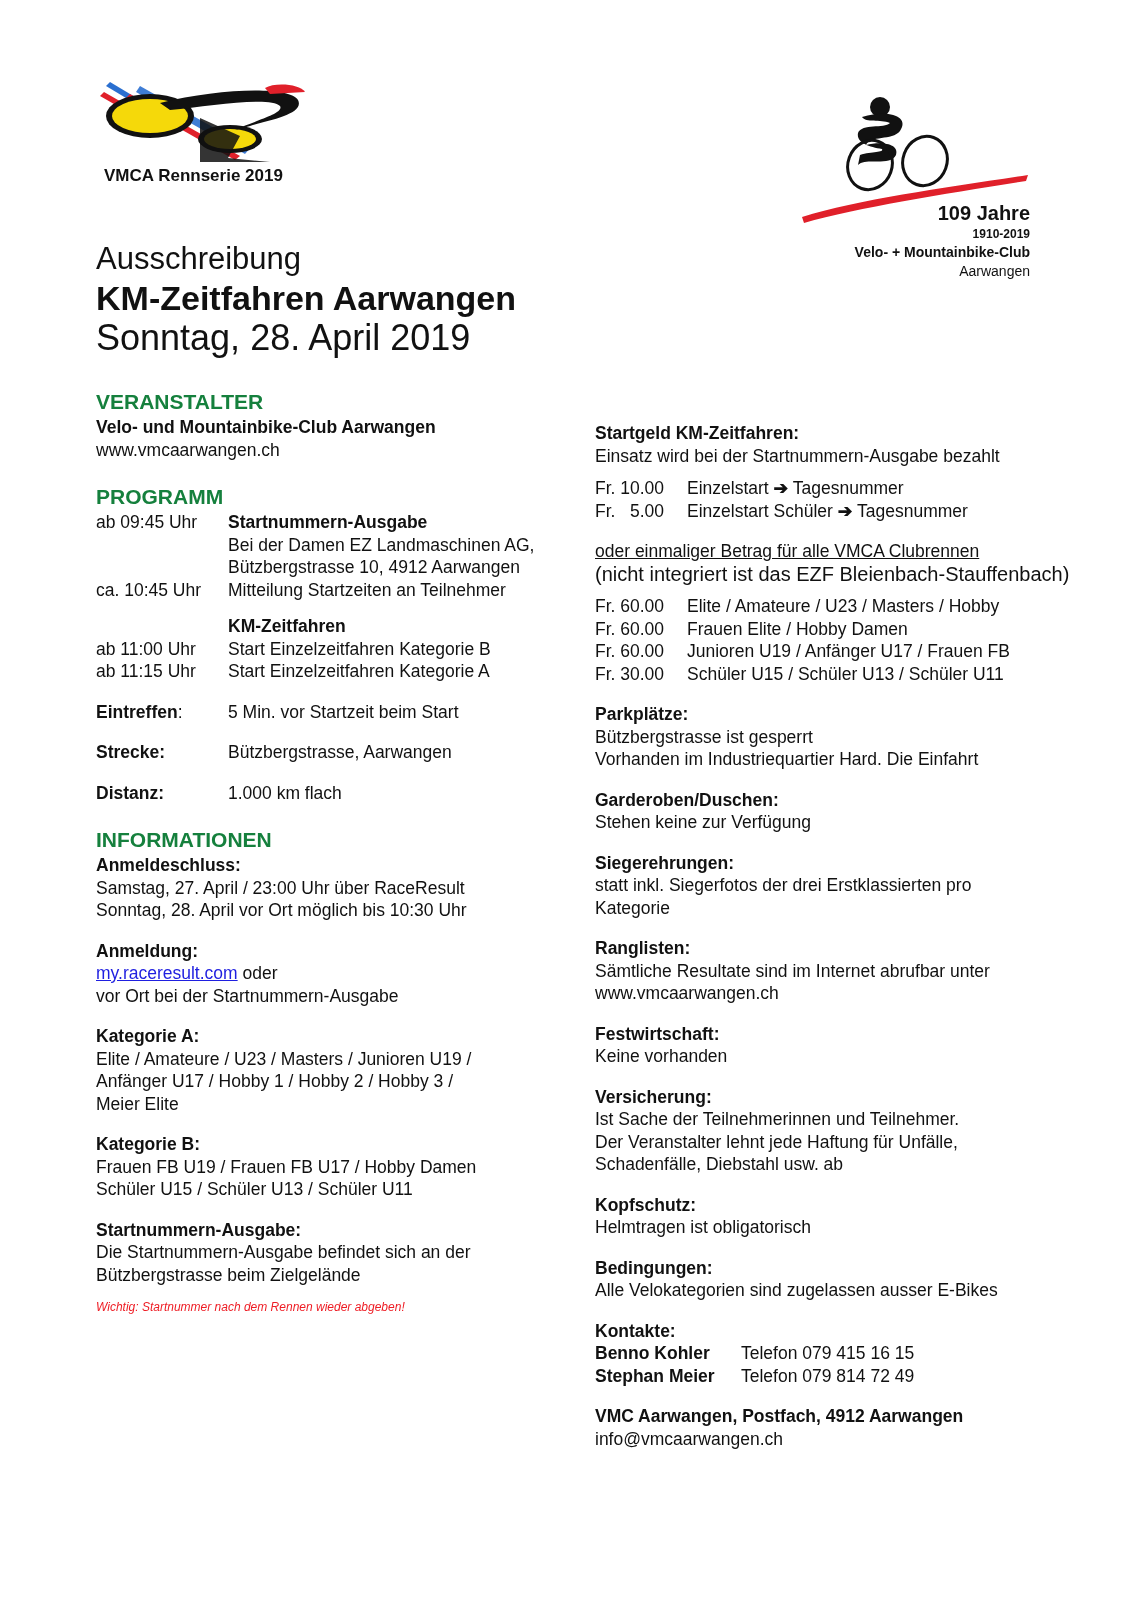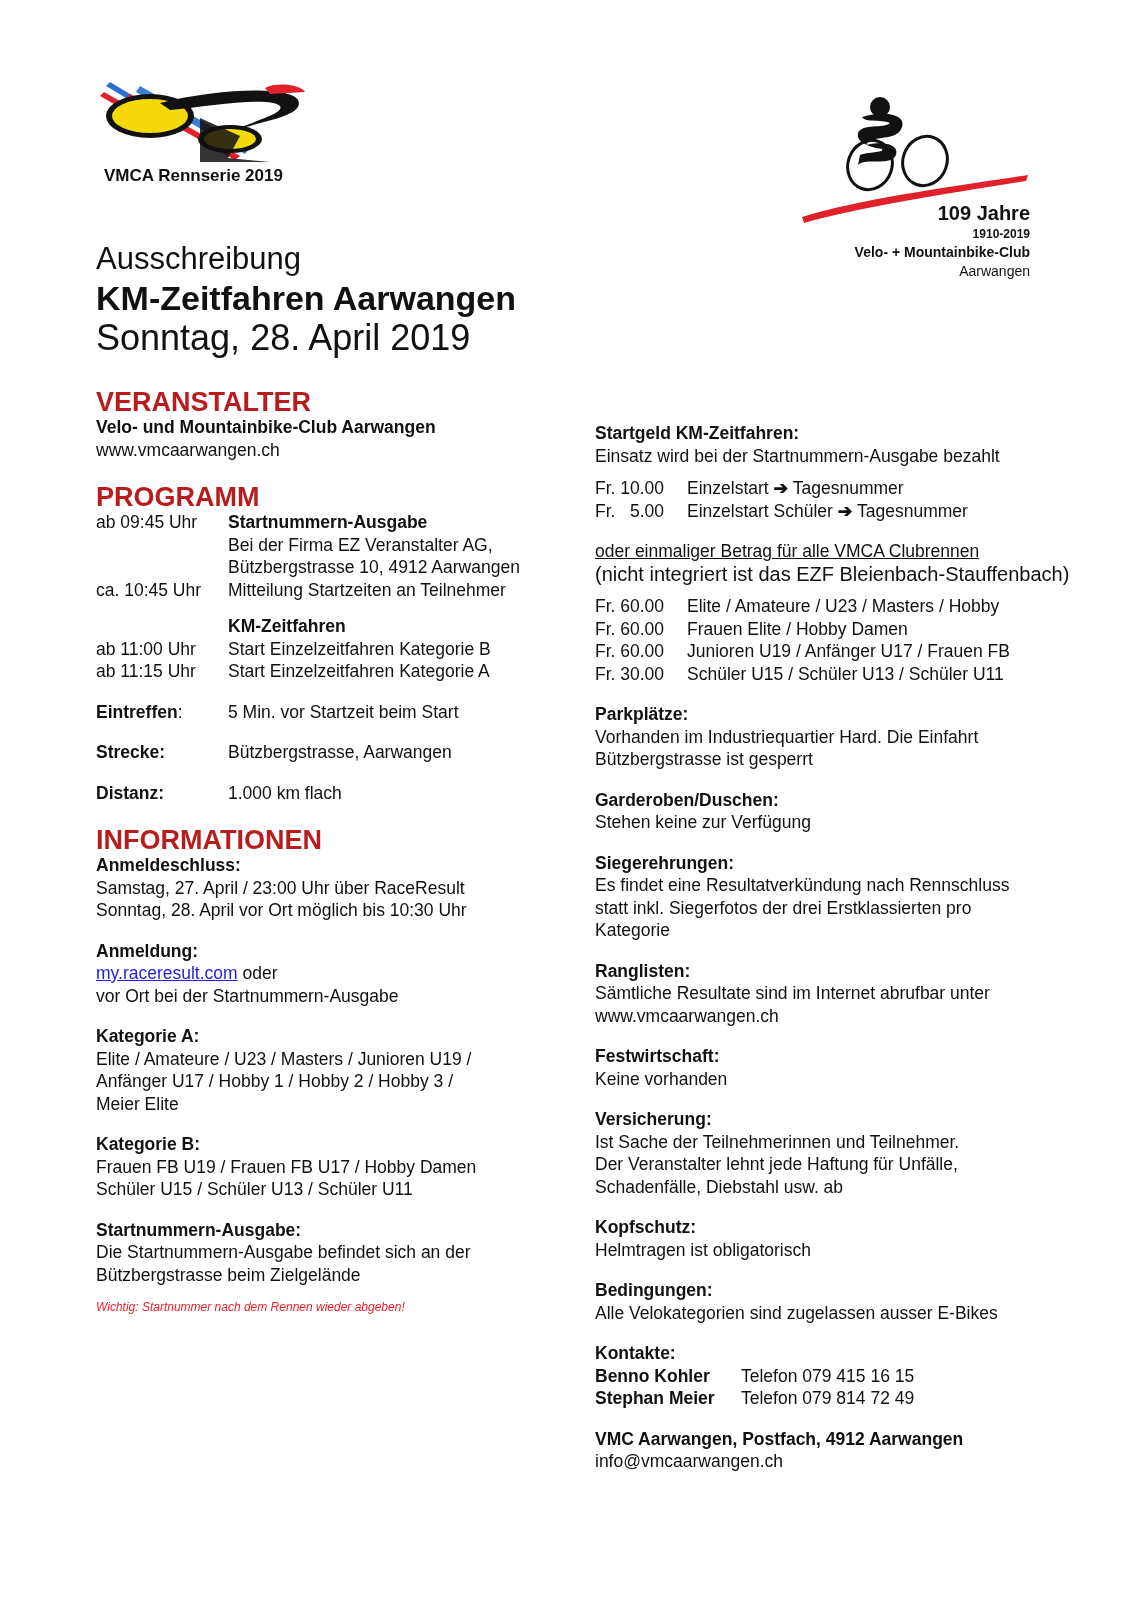--- a/index.html
+++ b/index.html
@@ -17,21 +17,21 @@
   .logo-right .t4 { position:absolute; right: 10px; top: 168px; font-weight: normal; font-size: 14px; }
 
   .title-block { left: 96px; top: 240px; }
   .title-pre { font-size: 31px; line-height: 38px; }
   .title-main { font-size: 34px; font-weight: bold; line-height: 40px; }
   .title-date { font-size: 36px; line-height: 40px; }
 
   .col-left { left: 96px; top: 388px; width: 470px; font-size: 17.5px; line-height: 22.5px; }
   .col-right { left: 595px; top: 422px; width: 480px; font-size: 17.5px; line-height: 22.5px; }
 
-  .section-h { color: #b91c1c; font-weight: bold; font-size: 27px; line-height: 28px; }
+  .section-h { color: #15803d; font-weight: bold; font-size: 21px; line-height: 28px; }
   .b { font-weight: bold; }
   .row { display: flex; }
   .row .k { width: 132px; flex: none; }
   .row .k2 { width: 92px; flex: none; }
   .row .k3 { width: 146px; flex: none; font-weight: bold; }
   .gap10 { height: 10px; }
   .gap14 { height: 14px; }
   .gap18 { height: 18px; }
   .gap22 { height: 22px; }
   a.link { color: #1a0dab; color: #1f1fe0; text-decoration: underline; }
@@ -85,21 +85,21 @@
   <div>www.vmcaarwangen.ch</div>
 
   <div class="gap22"></div>
   <div class="section-h">PROGRAMM</div>
   <div class="row">
     <span class="k">ab 09:45 Uhr</span>
     <span class="b">Startnummern-Ausgabe</span>
   </div>
   <div class="row">
     <span class="k"></span>
-    <span>Bei der Firma EZ Veranstalter AG,</span>
+    <span>Bei der Damen EZ Landmaschinen AG,</span>
   </div>
   <div class="row">
     <span class="k"></span>
     <span>Bützbergstrasse 10, 4912 Aarwangen</span>
   </div>
   <div class="row">
     <span class="k">ca. 10:45 Uhr</span>
     <span>Mitteilung Startzeiten an Teilnehmer</span>
   </div>
   <div class="gap14"></div>
@@ -185,28 +185,27 @@
       <span class="k2">Fr. 60.00</span>
       <span>Junioren U19 / Anfänger U17 / Frauen FB</span>
     </div>
   <div class="row">
       <span class="k2">Fr. 30.00</span>
       <span>Schüler U15 / Schüler U13 / Schüler U11</span>
     </div>
 
   <div class="gap18"></div>
   <div class="b">Parkplätze:</div>
+  <div>Bützbergstrasse ist gesperrt</div>
   <div>Vorhanden im Industriequartier Hard. Die Einfahrt</div>
-  <div>Bützbergstrasse ist gesperrt</div>
   <div class="gap18"></div>
   <div class="b">Garderoben/Duschen:</div>
   <div>Stehen keine zur Verfügung</div>
   <div class="gap18"></div>
   <div class="b">Siegerehrungen:</div>
-  <div>Es findet eine Resultatverkündung nach Rennschluss</div>
   <div>statt inkl. Siegerfotos der drei Erstklassierten pro</div>
   <div>Kategorie</div>
   <div class="gap18"></div>
   <div class="b">Ranglisten:</div>
   <div>Sämtliche Resultate sind im Internet abrufbar unter</div>
   <div>www.vmcaarwangen.ch</div>
   <div class="gap18"></div>
   <div class="b">Festwirtschaft:</div>
   <div>Keine vorhanden</div>
   <div class="gap18"></div>

